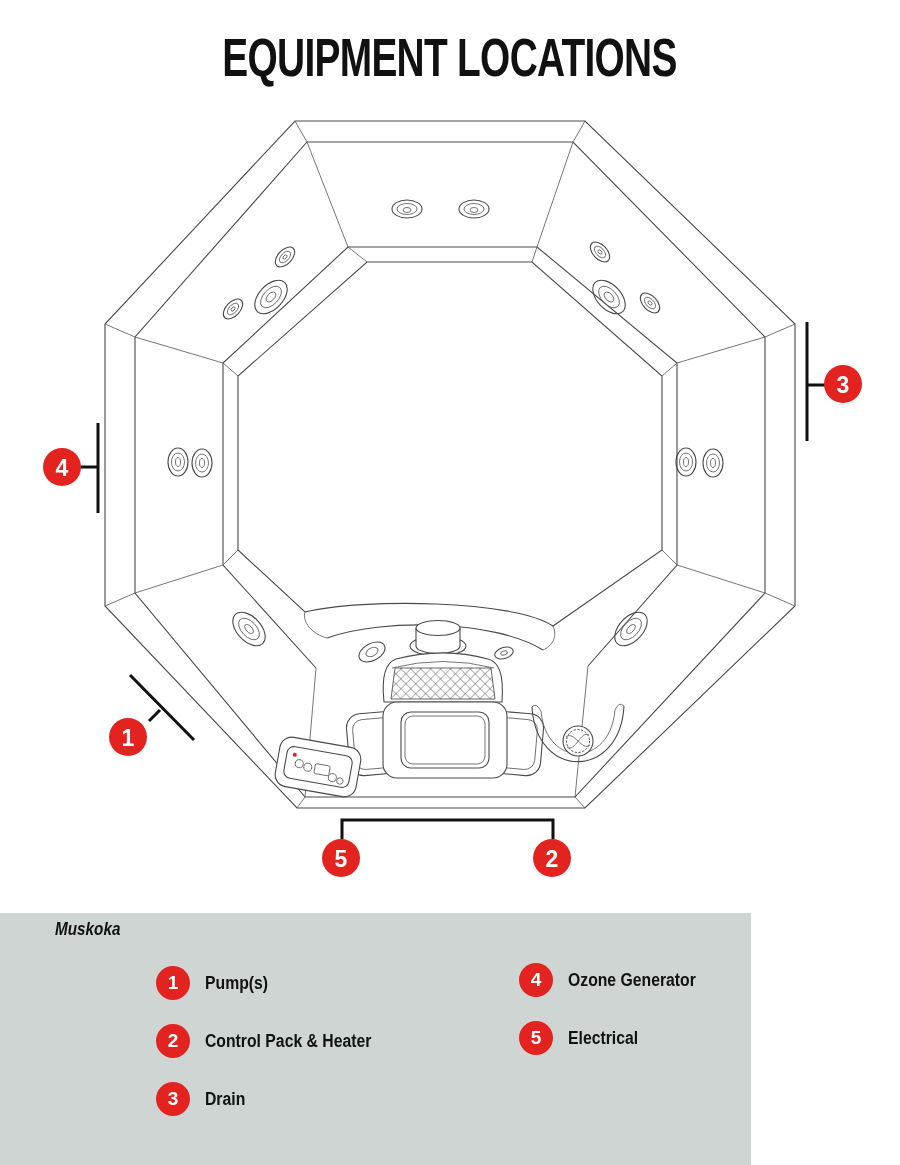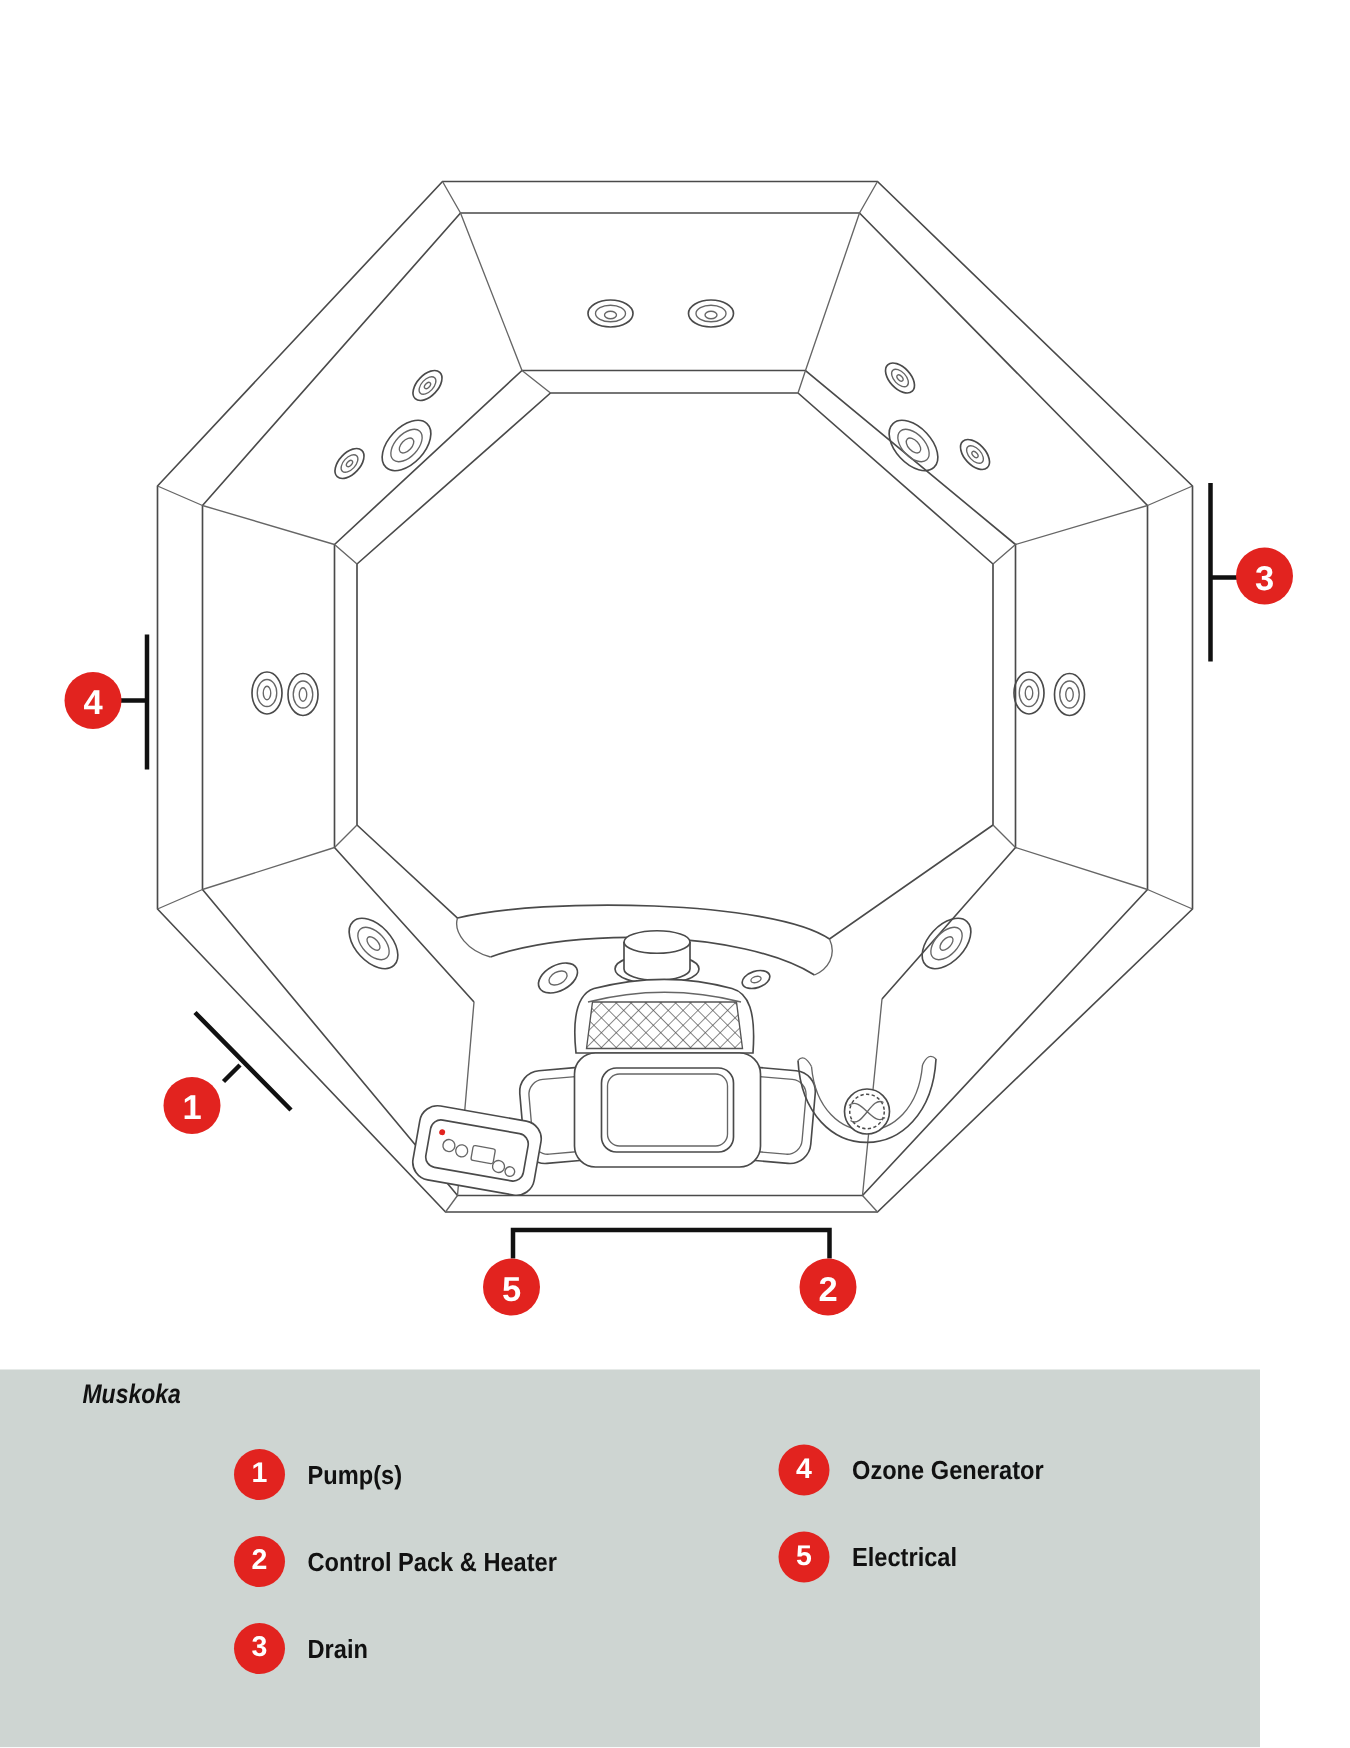--- a/index.html
+++ b/index.html
@@ -2,21 +2,21 @@
 <html><head>
 <meta charset="utf-8">
 <style>
   html,body{margin:0;padding:0;background:#fff;}
   .page{position:relative;width:900px;height:1165px;background:#ffffff;overflow:hidden;
         font-family:"Liberation Sans",sans-serif;}
   .title{position:absolute;top:26px;left:0;width:900px;text-align:center;}
   .title .condense{display:inline-block;font-weight:bold;font-size:54px;color:#111;
         letter-spacing:-1px;transform:scaleX(.72);transform-origin:center;white-space:nowrap;}
   .diagram-svg{position:absolute;top:0;left:0;}
-  .legend{position:absolute;top:913px;left:0;width:840px;height:252px;background:#ced5d2;}
+  .legend{position:absolute;top:913px;left:0;width:751px;height:252px;background:#ced5d2;}
   .brand{position:absolute;top:6px;left:55px;font-style:italic;font-weight:bold;font-size:18px;
         color:#111;transform:scaleX(.85);transform-origin:left;white-space:nowrap;}
   .legend-col{position:absolute;display:flex;flex-direction:column;gap:24px;}
   .col1{left:156px;top:53px;}
   .col2{left:519px;top:50px;}
   .legend-row{display:flex;align-items:center;gap:15px;}
   .badge{width:34px;height:34px;border-radius:50%;background:#e2231f;color:#fff;
         display:flex;align-items:center;justify-content:center;
         font-size:19px;font-weight:bold;flex:0 0 auto;}
   .legend-label{font-size:17.5px;font-weight:bold;color:#111;transform:scaleX(.9);
@@ -27,20 +27,23 @@
   .callout-line{fill:none;stroke:#111;stroke-width:3;}
   .badge-circle{fill:#e2231f;stroke:none;}
   .badge-num{fill:#fff;font-family:"Liberation Sans",sans-serif;font-size:23px;font-weight:bold;
         text-anchor:middle;dominant-baseline:central;}
 </style>
 </head>
 <body>
 
 <div class="page">
 
+  <div class="title">
+    <span class="condense">EQUIPMENT LOCATIONS</span>
+  </div>
 
   <svg class="diagram-svg" width="900" height="913" viewBox="0 0 900 913" xmlns="http://www.w3.org/2000/svg">
     <defs>
       <pattern id="hatch" width="7" height="7" patternUnits="userSpaceOnUse" patternTransform="rotate(45)">
         <path d="M0,0 L0,7 M0,0 L7,0" stroke="#555" stroke-width="0.9" fill="none"></path>
       </pattern>
     </defs>
 
     <g>
 

